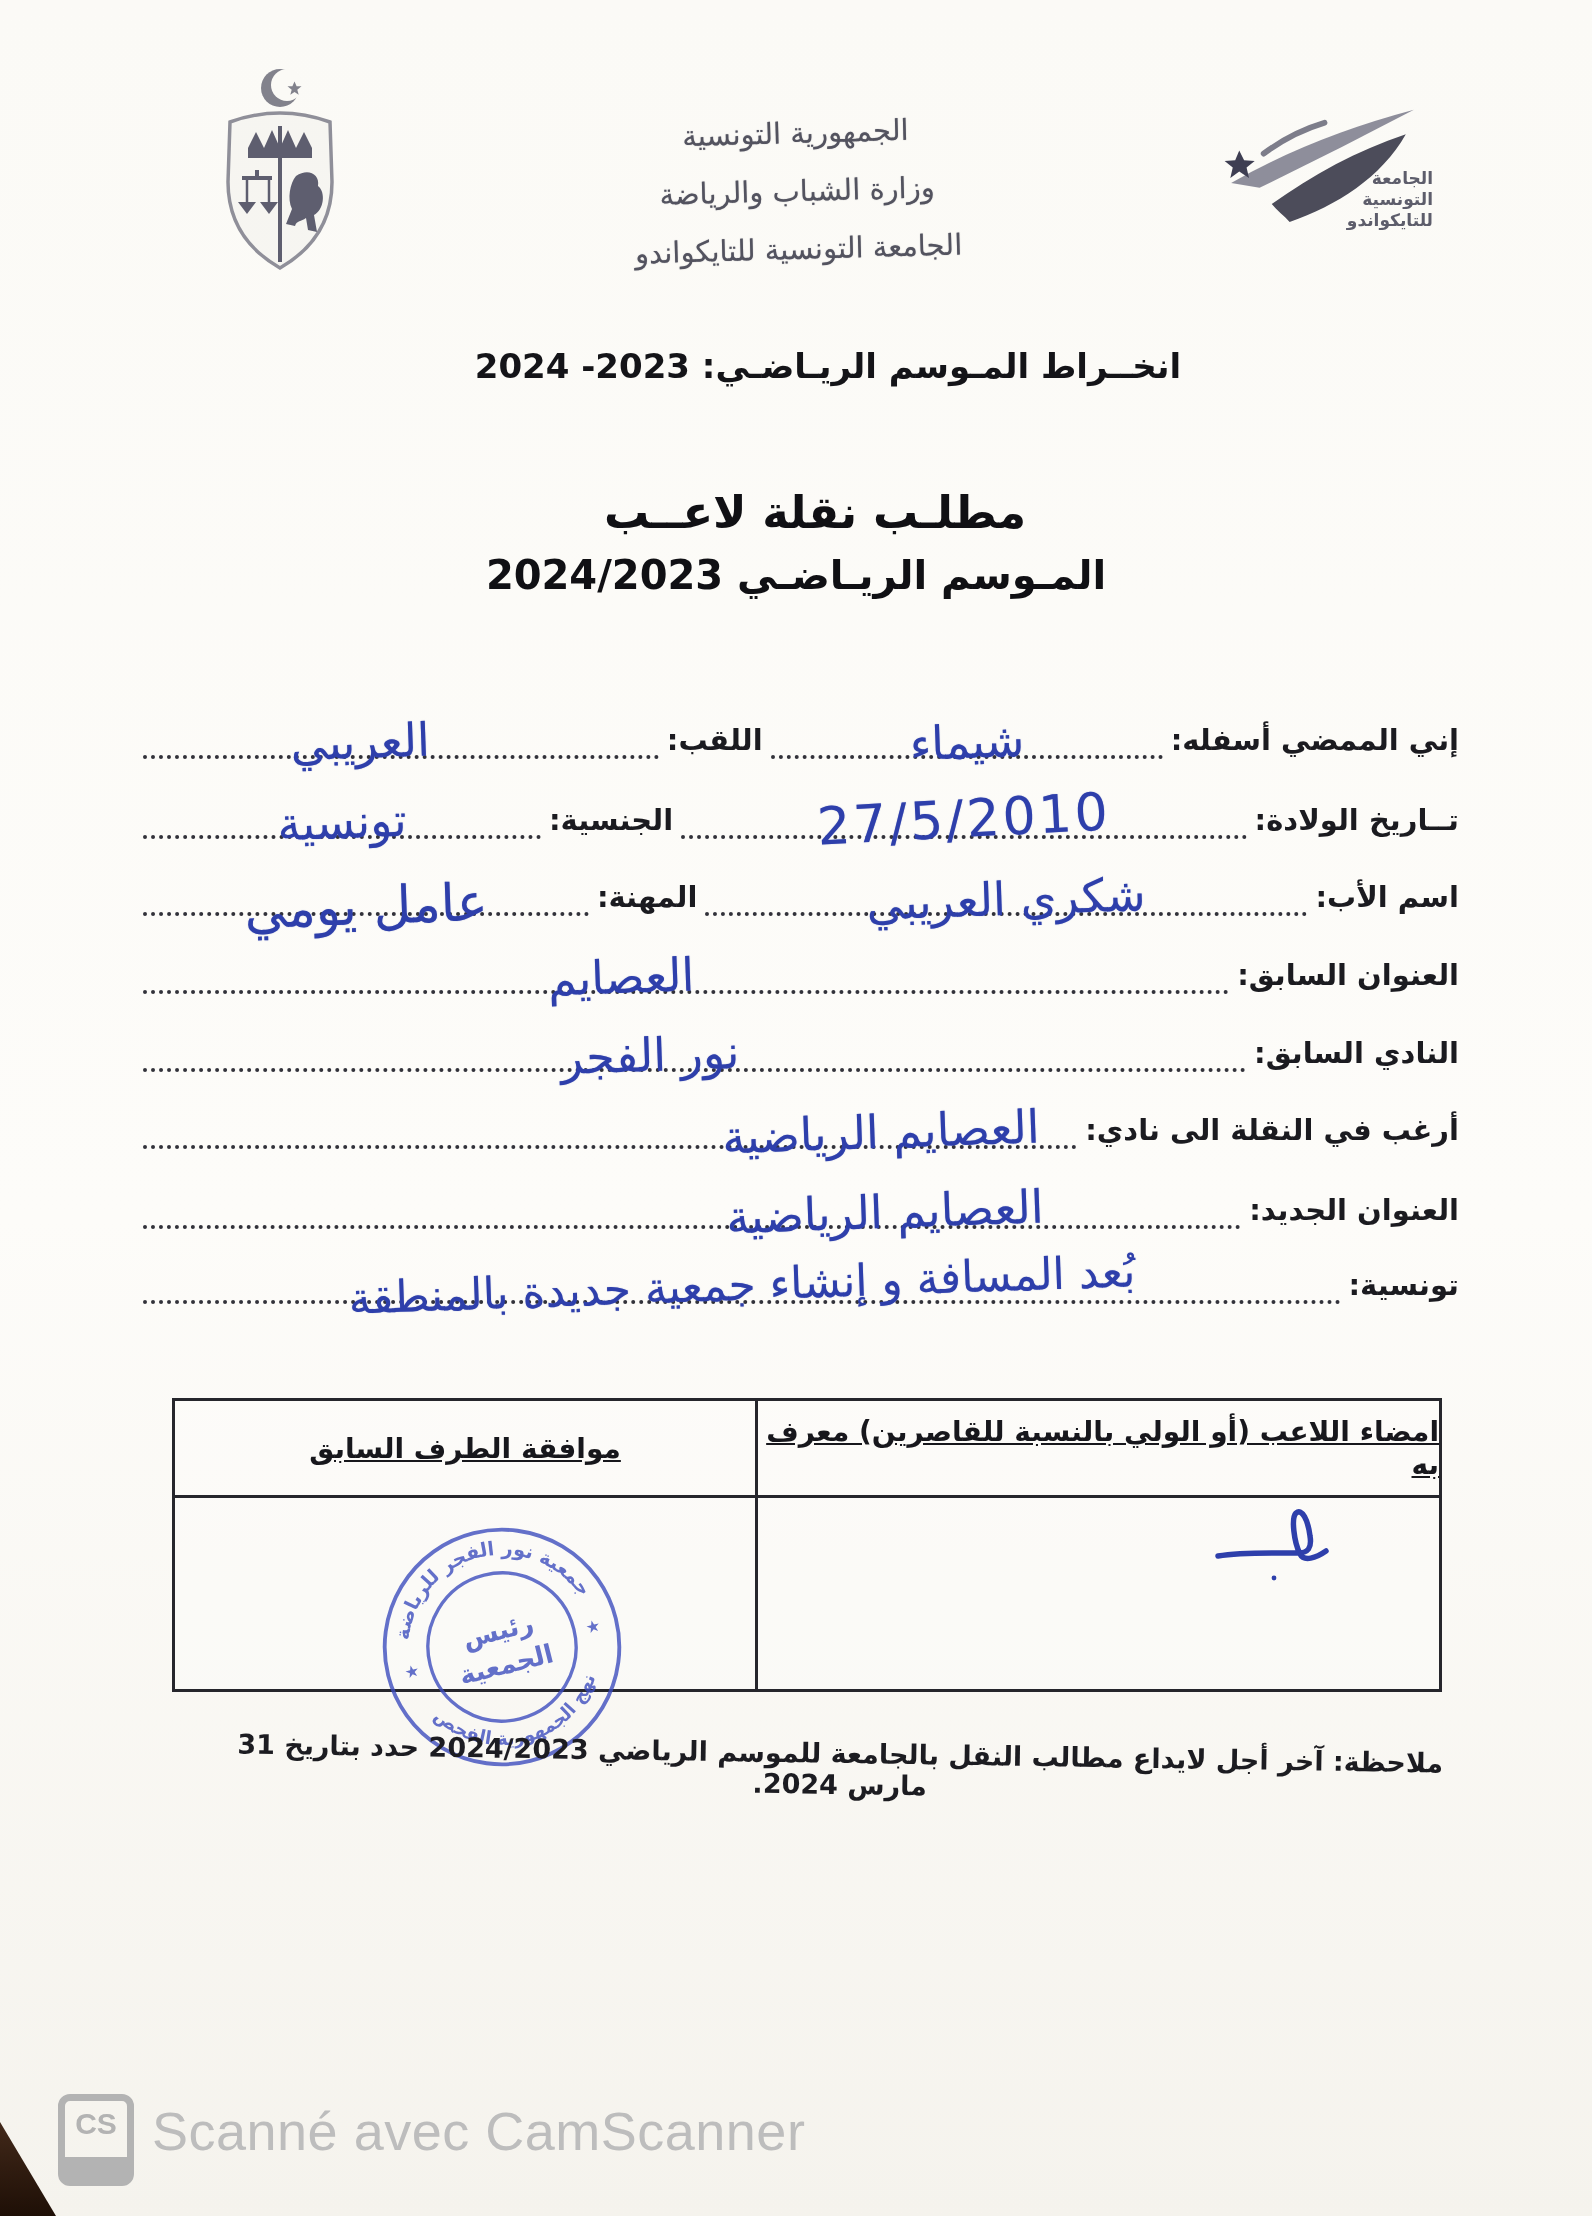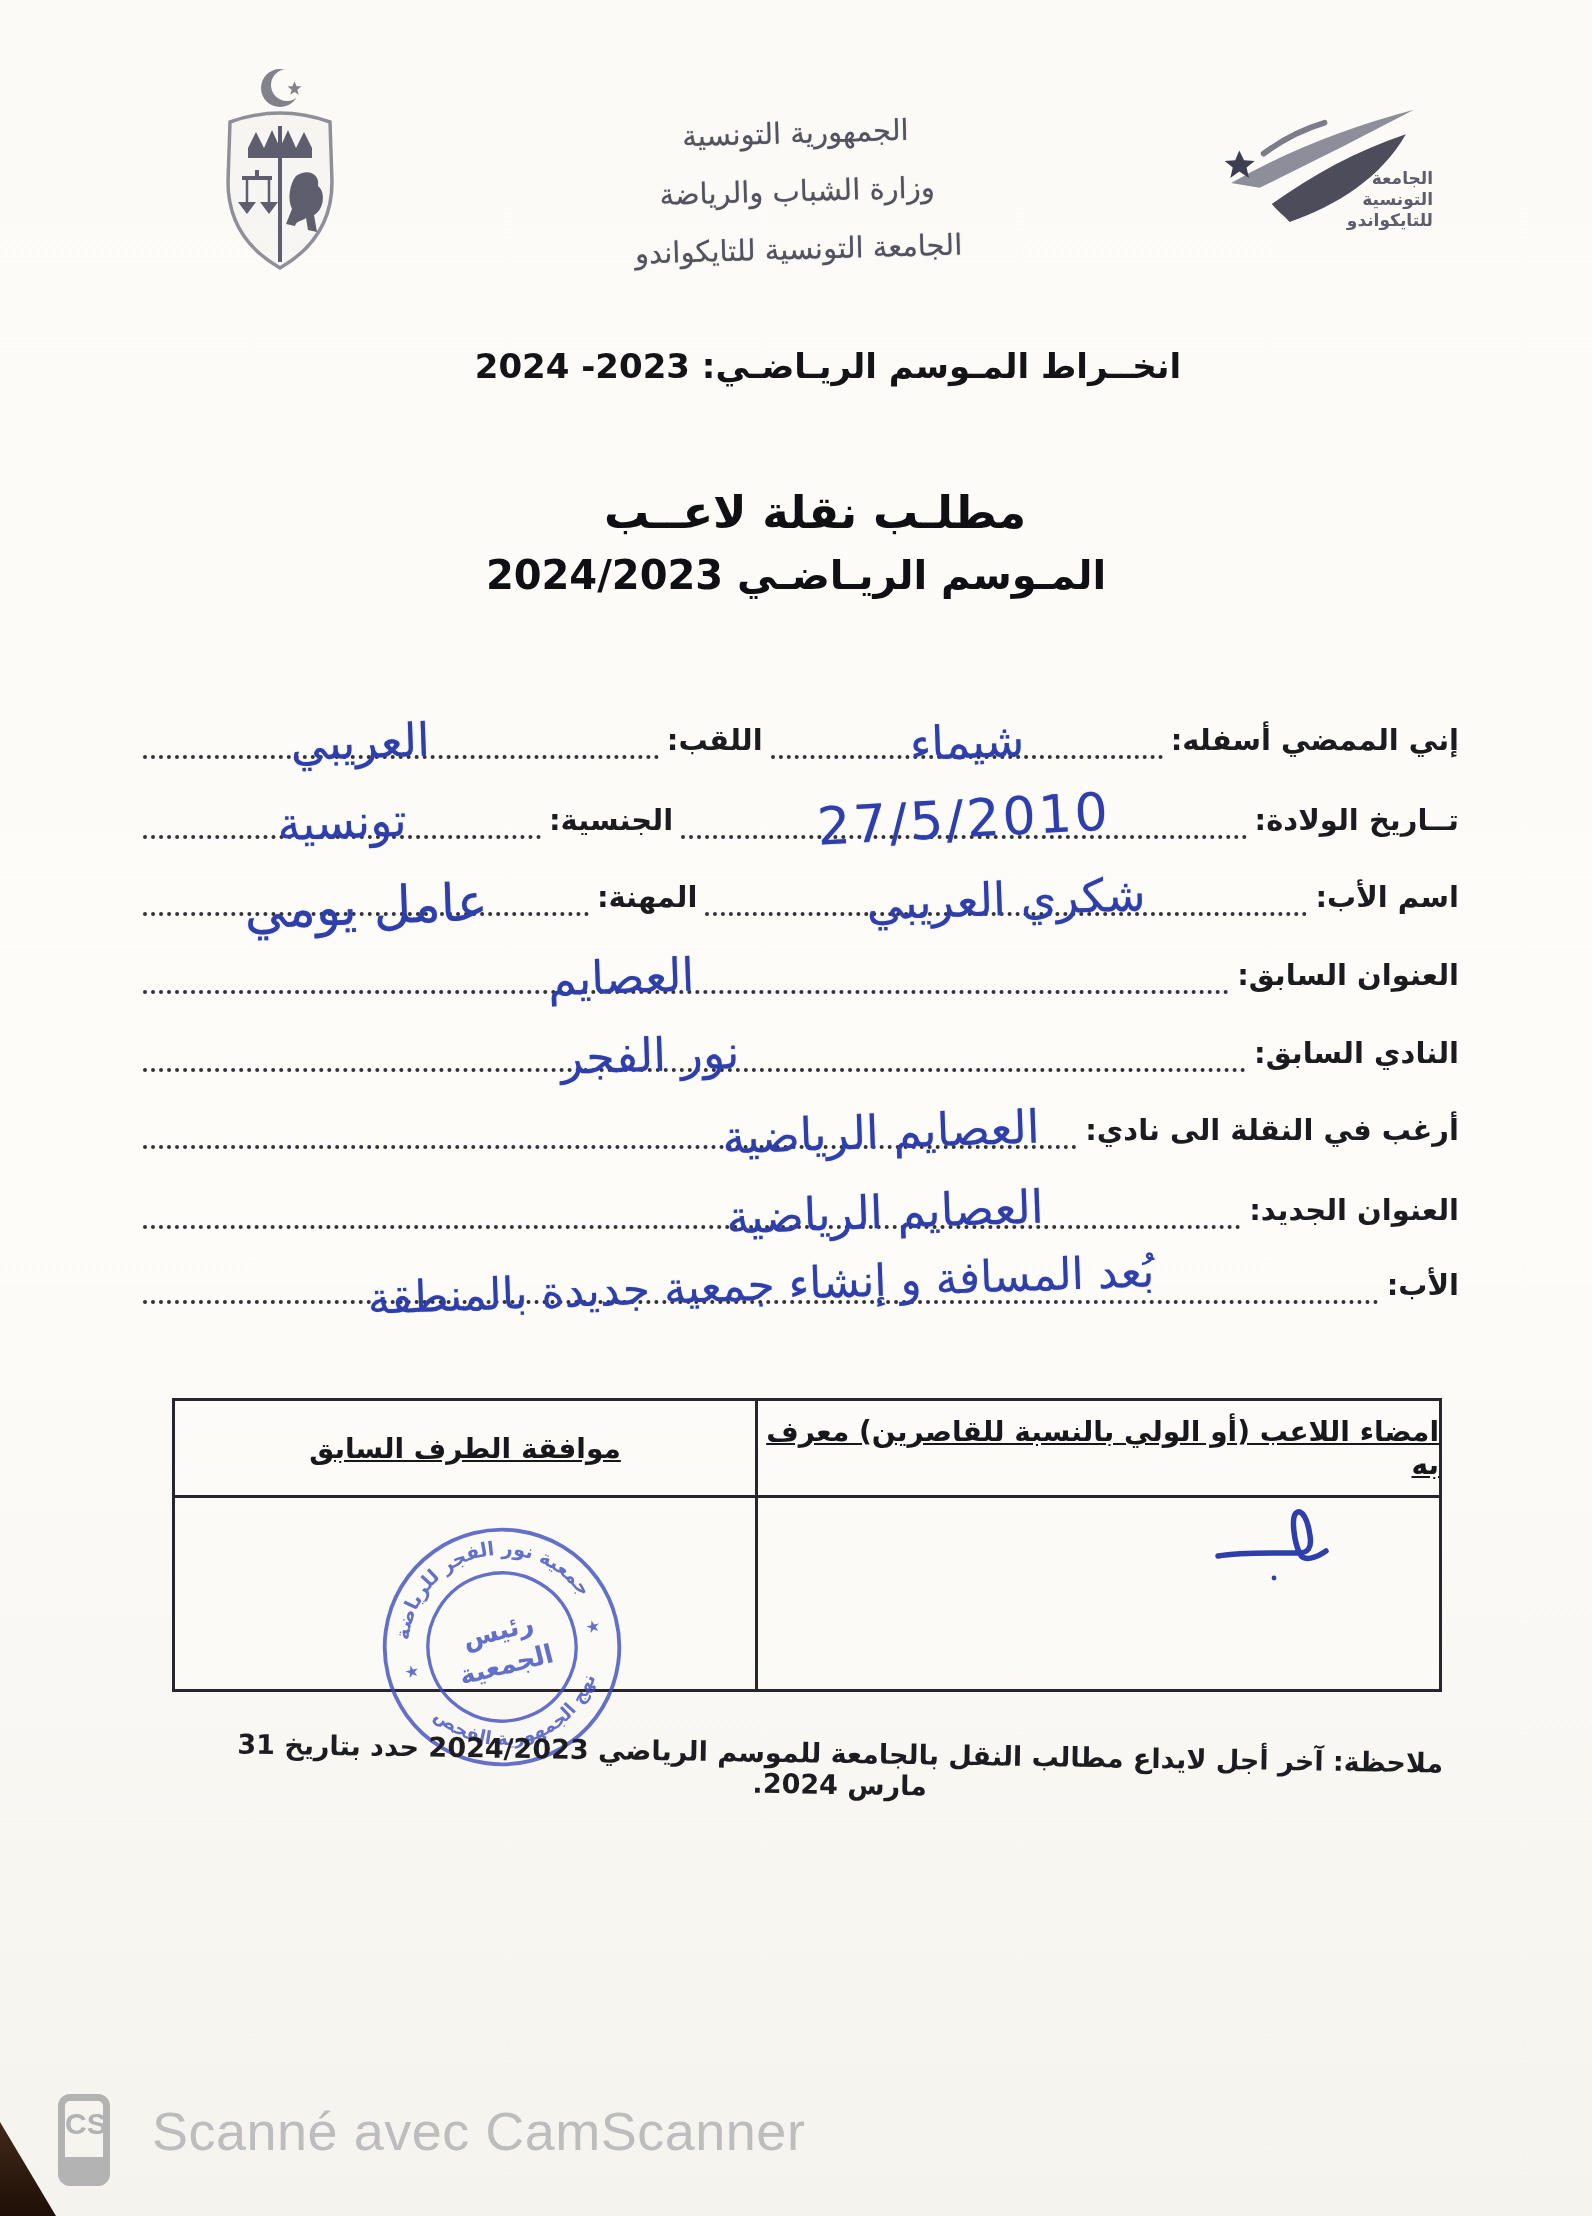--- a/index.html
+++ b/index.html
@@ -41,21 +41,21 @@
   .col-sig{flex:54;border-left:3px solid #26262c;position:relative;}
   .col-appr{flex:46;position:relative;}
   .stamp{position:absolute;left:202px;top:24px;width:250px;height:250px;
     transform:rotate(-14deg);opacity:.9;}
   .sig-svg{position:absolute;left:452px;top:2px;width:140px;height:90px;}
   
   .note{position:absolute;left:220px;top:1738px;width:1240px;text-align:center;direction:rtl;
     font-size:27px;font-weight:700;color:#1c1c21;transform:rotate(0.9deg);}
   .note b{font-weight:700;}
   
-  .cs-badge{position:absolute;left:58px;top:2094px;width:52px;height:92px;
+  .cs-badge{position:absolute;left:58px;top:2094px;width:76px;height:92px;
     border:7px solid #b3b3b3;border-radius:12px;box-sizing:border-box;}
   .cs-badge .cs-letters{position:absolute;top:6px;left:0;width:100%;text-align:center;
     font-family:"Liberation Sans",sans-serif;font-weight:700;font-size:30px;color:#b3b3b3;}
   .cs-badge .cs-chin{position:absolute;bottom:0;left:0;width:100%;height:22px;background:#b3b3b3;}
   .cs-text{position:absolute;left:152px;top:2100px;font-family:"Liberation Sans",sans-serif;
     font-size:54px;color:#bdbdbd;letter-spacing:0.5px;}
   .corner-dark{position:absolute;left:0;bottom:0;width:56px;height:94px;
     background:linear-gradient(180deg,#42291a 0%,#1e0f06 100%);
     clip-path:polygon(0 0,0 100%,100% 100%);}
 </style>
@@ -161,21 +161,21 @@
     </div>
 
     <div class="f-row" style="top:483px;">
       <span class="f-label">العنوان الجديد:</span>
       <span class="f-dots" style="flex:1;">
         <span class="f-value" style="left:auto;right:18%;transform:rotate(-2deg);">العصايم الرياضية</span>
       </span>
     </div>
 
     <div class="f-row" style="top:558px;">
-      <span class="f-label">الأب:</span>
+      <span class="f-label">تونسية:</span>
       <span class="f-dots" style="flex:1;">
         <span class="f-value" style="font-size:44px;letter-spacing:5px;bottom:-10px;">بُعد المسافة و إنشاء جمعية جديدة بالمنطقة</span>
       </span>
     </div>
 
   </div>
 
   <div class="sign-table">
     <div class="t-head">
       <div class="th col-sig">امضاء اللاعب (أو الولي بالنسبة للقاصرين) معرف به</div>

